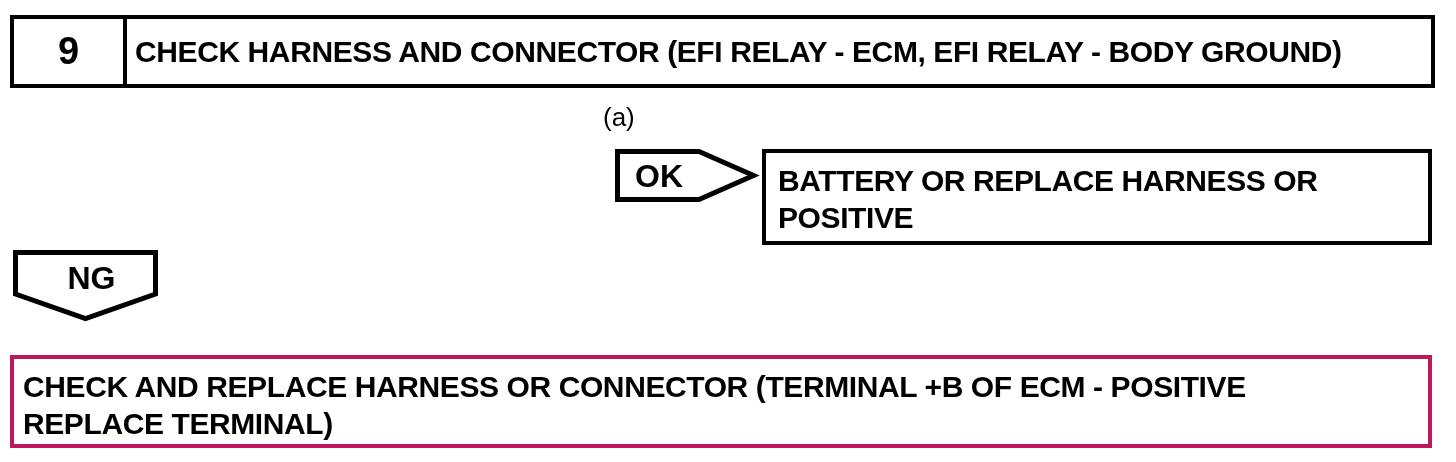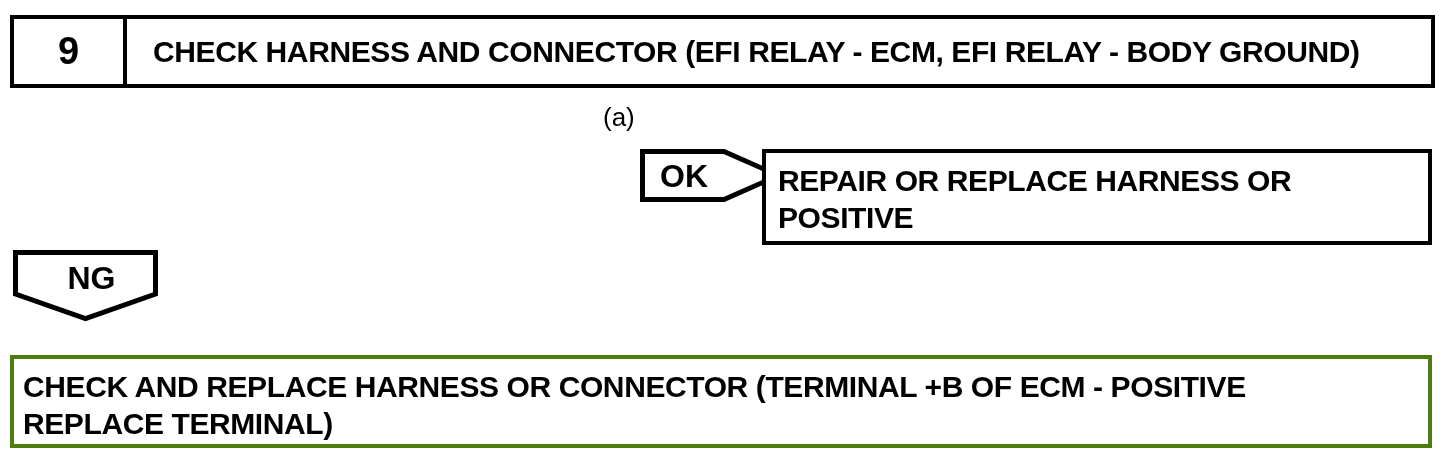--- a/index.html
+++ b/index.html
@@ -34,36 +34,35 @@
   }
   .step-title {
     flex: 1;
     display: flex;
     align-items: center;
     padding-left: 8px;
     font-size: 30px;
     font-weight: bold;
     letter-spacing: -0.4px;
     white-space: nowrap;
-    margin-left: 18px;
   }
   
   .instruction {
     position: absolute;
     left: 603px; top: 102px;
     display: flex;
     gap: 28px;
     font-size: 26px;
     font-weight: normal;
     white-space: nowrap;
   }
   
   .ok-arrow {
     position: absolute;
-    left: 640px; top: 149px;
+    left: 615px; top: 149px;
     width: 141px; height: 53px;
   }
   .ok-arrow svg { display: block; overflow: visible; }
   .ok-label {
     position: absolute;
     left: 2px; top: 3px;
     width: 84px; height: 48px;
     display: flex;
     align-items: center;
     justify-content: center;
@@ -100,21 +99,21 @@
     justify-content: center;
     font-size: 32px;
     font-weight: bold;
     padding-left: 12px;
   }
   
   .next-box {
     position: absolute;
     left: 10px; top: 355px;
     width: 1422px; height: 93px;
-    border: 4px solid #4d7c0f;
+    border: 4px solid #be185d;
     padding: 9px 8px 0 9px;
     font-size: 30px;
     font-weight: bold;
     line-height: 37px;
     letter-spacing: -0.4px;
     white-space: nowrap;
     background: #fff;
   }
   .shape-line { fill: #ffffff; stroke: #000000; stroke-width: 5; stroke-linejoin: miter; }
 </style>
@@ -133,21 +132,21 @@
   </div>
 
   <div class="ok-arrow">
     <svg width="141" height="53" viewBox="0 0 141 53" aria-hidden="true">
       <polygon class="shape-line" points="2.5,2.5 84,2.5 138.5,26.5 84,50.5 2.5,50.5"></polygon>
     </svg>
     <span class="ok-label">OK</span>
   </div>
 
   <div class="repair-box">
-    <div>REPAIR OR REPLACE HARNESS OR</div>
+    <div>BATTERY OR REPLACE HARNESS OR</div>
     <div>POSITIVE</div>
   </div>
 
   <div class="ng-arrow">
     <svg width="145" height="71" viewBox="0 0 145 71" aria-hidden="true">
       <polygon class="shape-line" points="2.5,2.5 142.5,2.5 142.5,44 72.5,68.5 2.5,44"></polygon>
     </svg>
     <span class="ng-label">NG</span>
   </div>
 

